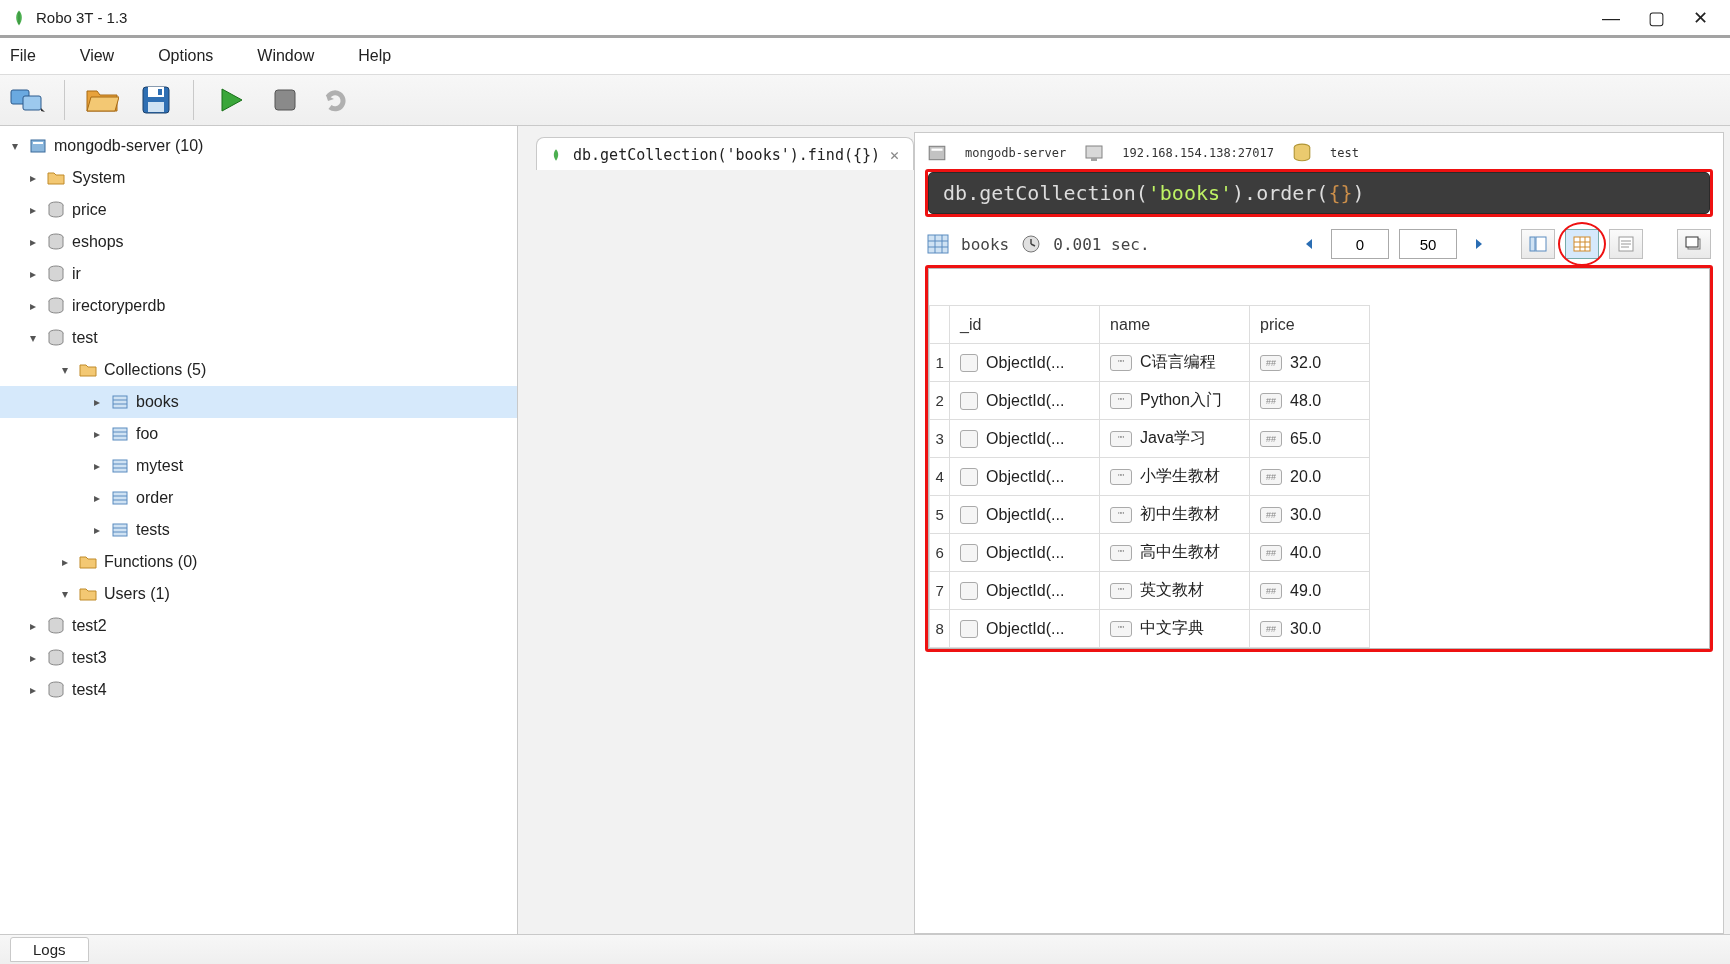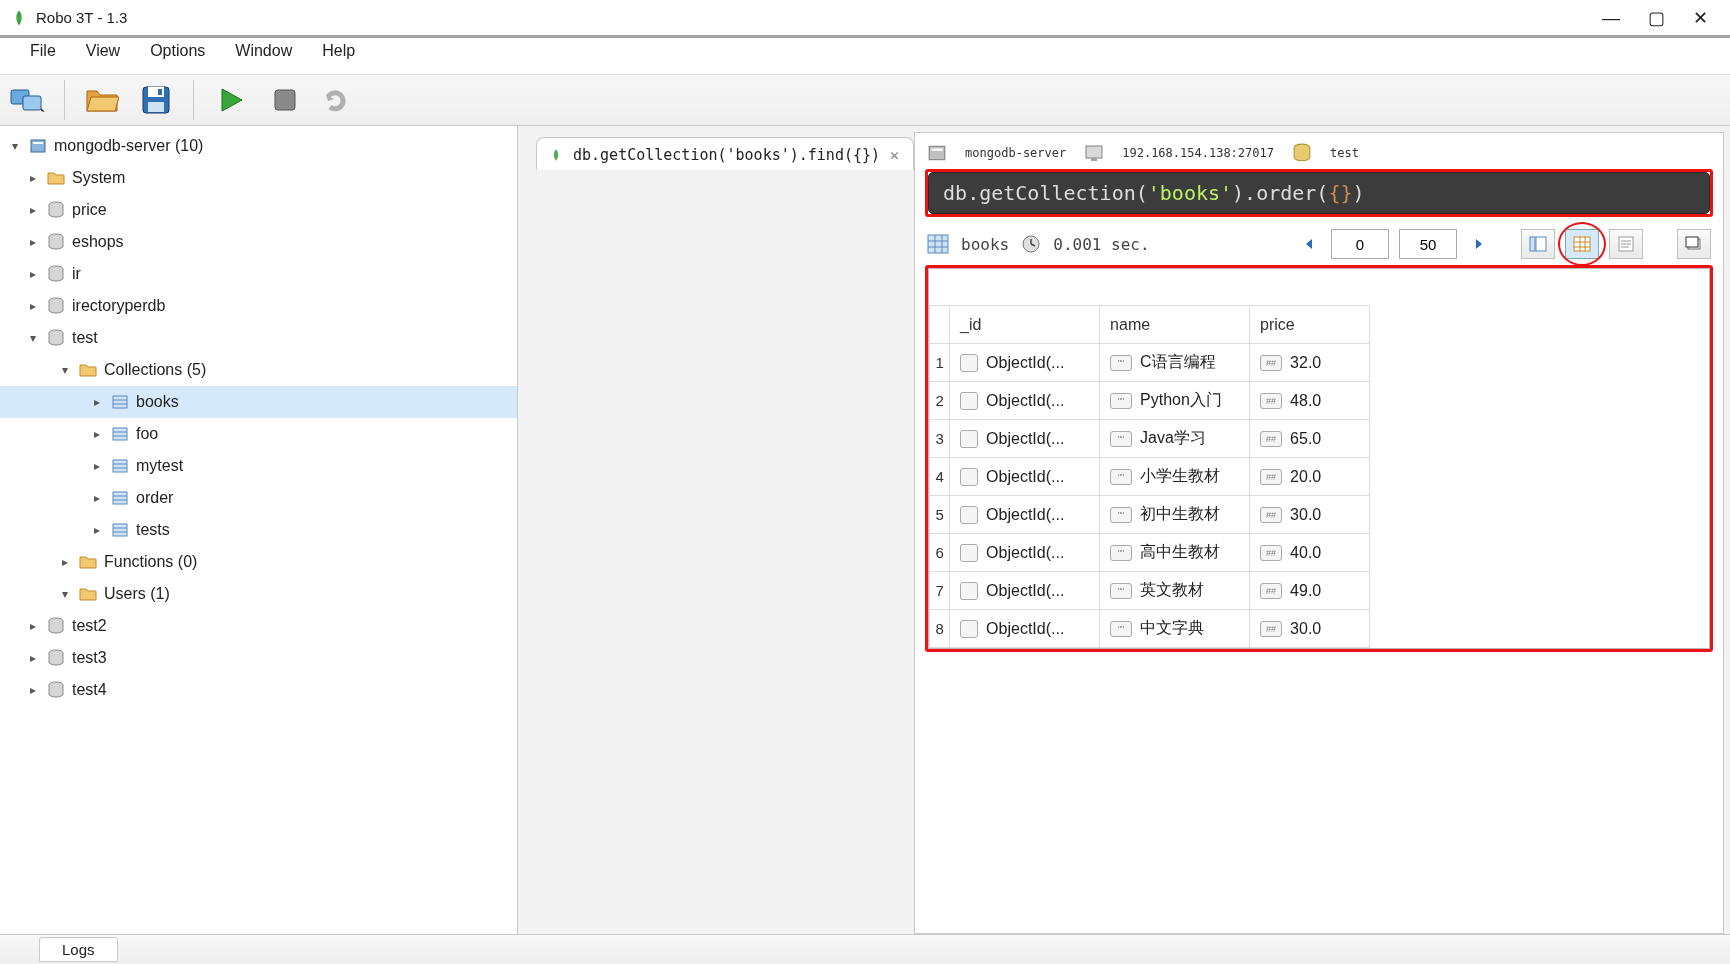--- a/index.html
+++ b/index.html
@@ -6,21 +6,21 @@
 body { font-family: "Segoe UI", Arial, sans-serif; font-size: 14px; color: #222; background: #fff; overflow: hidden; width: 1730px; height: 964px; position: relative; }
 
 
 .titlebar { height: 38px; display: flex; align-items: center; padding: 0 10px; border-bottom: 3px solid #a3a3a3; }
 .titlebar .leaf { width: 18px; height: 18px; margin-right: 8px; }
 .titlebar .app-title { font-size: 15px; flex: 1; }
 .titlebar .winctl { display: flex; gap: 28px; margin-right: 12px; }
 .titlebar .winctl span { font-size: 18px; cursor: pointer; line-height: 1; font-family: sans-serif; }
 
 
-.menubar { height: 36px; display: flex; padding: 0 24px; gap: 18px; font-size: 16px; }
+.menubar { height: 36px; display: flex; align-items: center; padding: 0 4px; gap: 32px; font-size: 16px; }
 .menubar .menu-item { cursor: pointer; padding: 4px 6px; }
 
 
 .toolbar { height: 52px; background: linear-gradient(#f7f7f7,#efefef); border-top: 1px solid #dcdcdc; border-bottom: 1px solid #c9c9c9; display: flex; align-items: center; padding: 0 6px; gap: 12px; }
 .toolbar .sep { width: 1px; height: 40px; background: #c9c9c9; margin: 0 4px; }
 .toolbar .tbtn { width: 42px; height: 42px; display: flex; align-items: center; justify-content: center; cursor: pointer; border: 1px solid transparent; border-radius: 3px; }
 
 
 .main { display: flex; height: calc(100% - 38px - 36px - 52px - 30px); }
 .sidebar { width: 518px; border-right: 1px solid #c9c9c9; overflow: auto; font-size: 16px; padding-top: 4px; }
@@ -62,21 +62,21 @@
 .grid table { border-collapse: collapse; margin-top: 36px; }
 .grid th, .grid td { border: 1px solid #ddd; padding: 8px 10px; font-size: 16px; text-align: left; height: 38px; }
 .grid th { background: #fff; font-weight: 400; color: #333; }
 .grid .rownum { width: 20px; color: #333; font-size: 15px; text-align: center; padding: 0 4px; background: #fff; }
 .grid .cellwrap { display: flex; align-items: center; gap: 8px; }
 .typeicon { width: 22px; height: 16px; border: 1px solid #aaa; border-radius: 3px; background: #f5f5f5; display: inline-flex; align-items: center; justify-content: center; font-size: 9px; color: #888; flex-shrink: 0; }
 .typeicon.doc { width:18px; height:18px; border-radius:3px; }
 
 
 .statusbar { height: 30px; border-top: 1px solid #c9c9c9; background: linear-gradient(#f7f7f7,#efefef); display: flex; align-items: center; padding: 0 10px; }
-.statusbar .logs { border: 1px solid #c9c9c9; background: #fff; padding: 3px 22px; font-size: 15px; border-radius: 3px 3px 0 0; cursor: pointer; margin-left: 29px; }
+.statusbar .logs { border: 1px solid #c9c9c9; background: #fff; padding: 3px 22px; font-size: 15px; border-radius: 3px 3px 0 0; cursor: pointer; }
 
 
 svg { display: block; }
 </style>
 </head>
 <body>
 
 <div class="titlebar">
   <svg class="leaf" viewBox="0 0 24 24">
       <path d="M12 2 C7 7 7 15 12 22 C17 15 17 7 12 2 Z" fill="#4caf50"></path>

